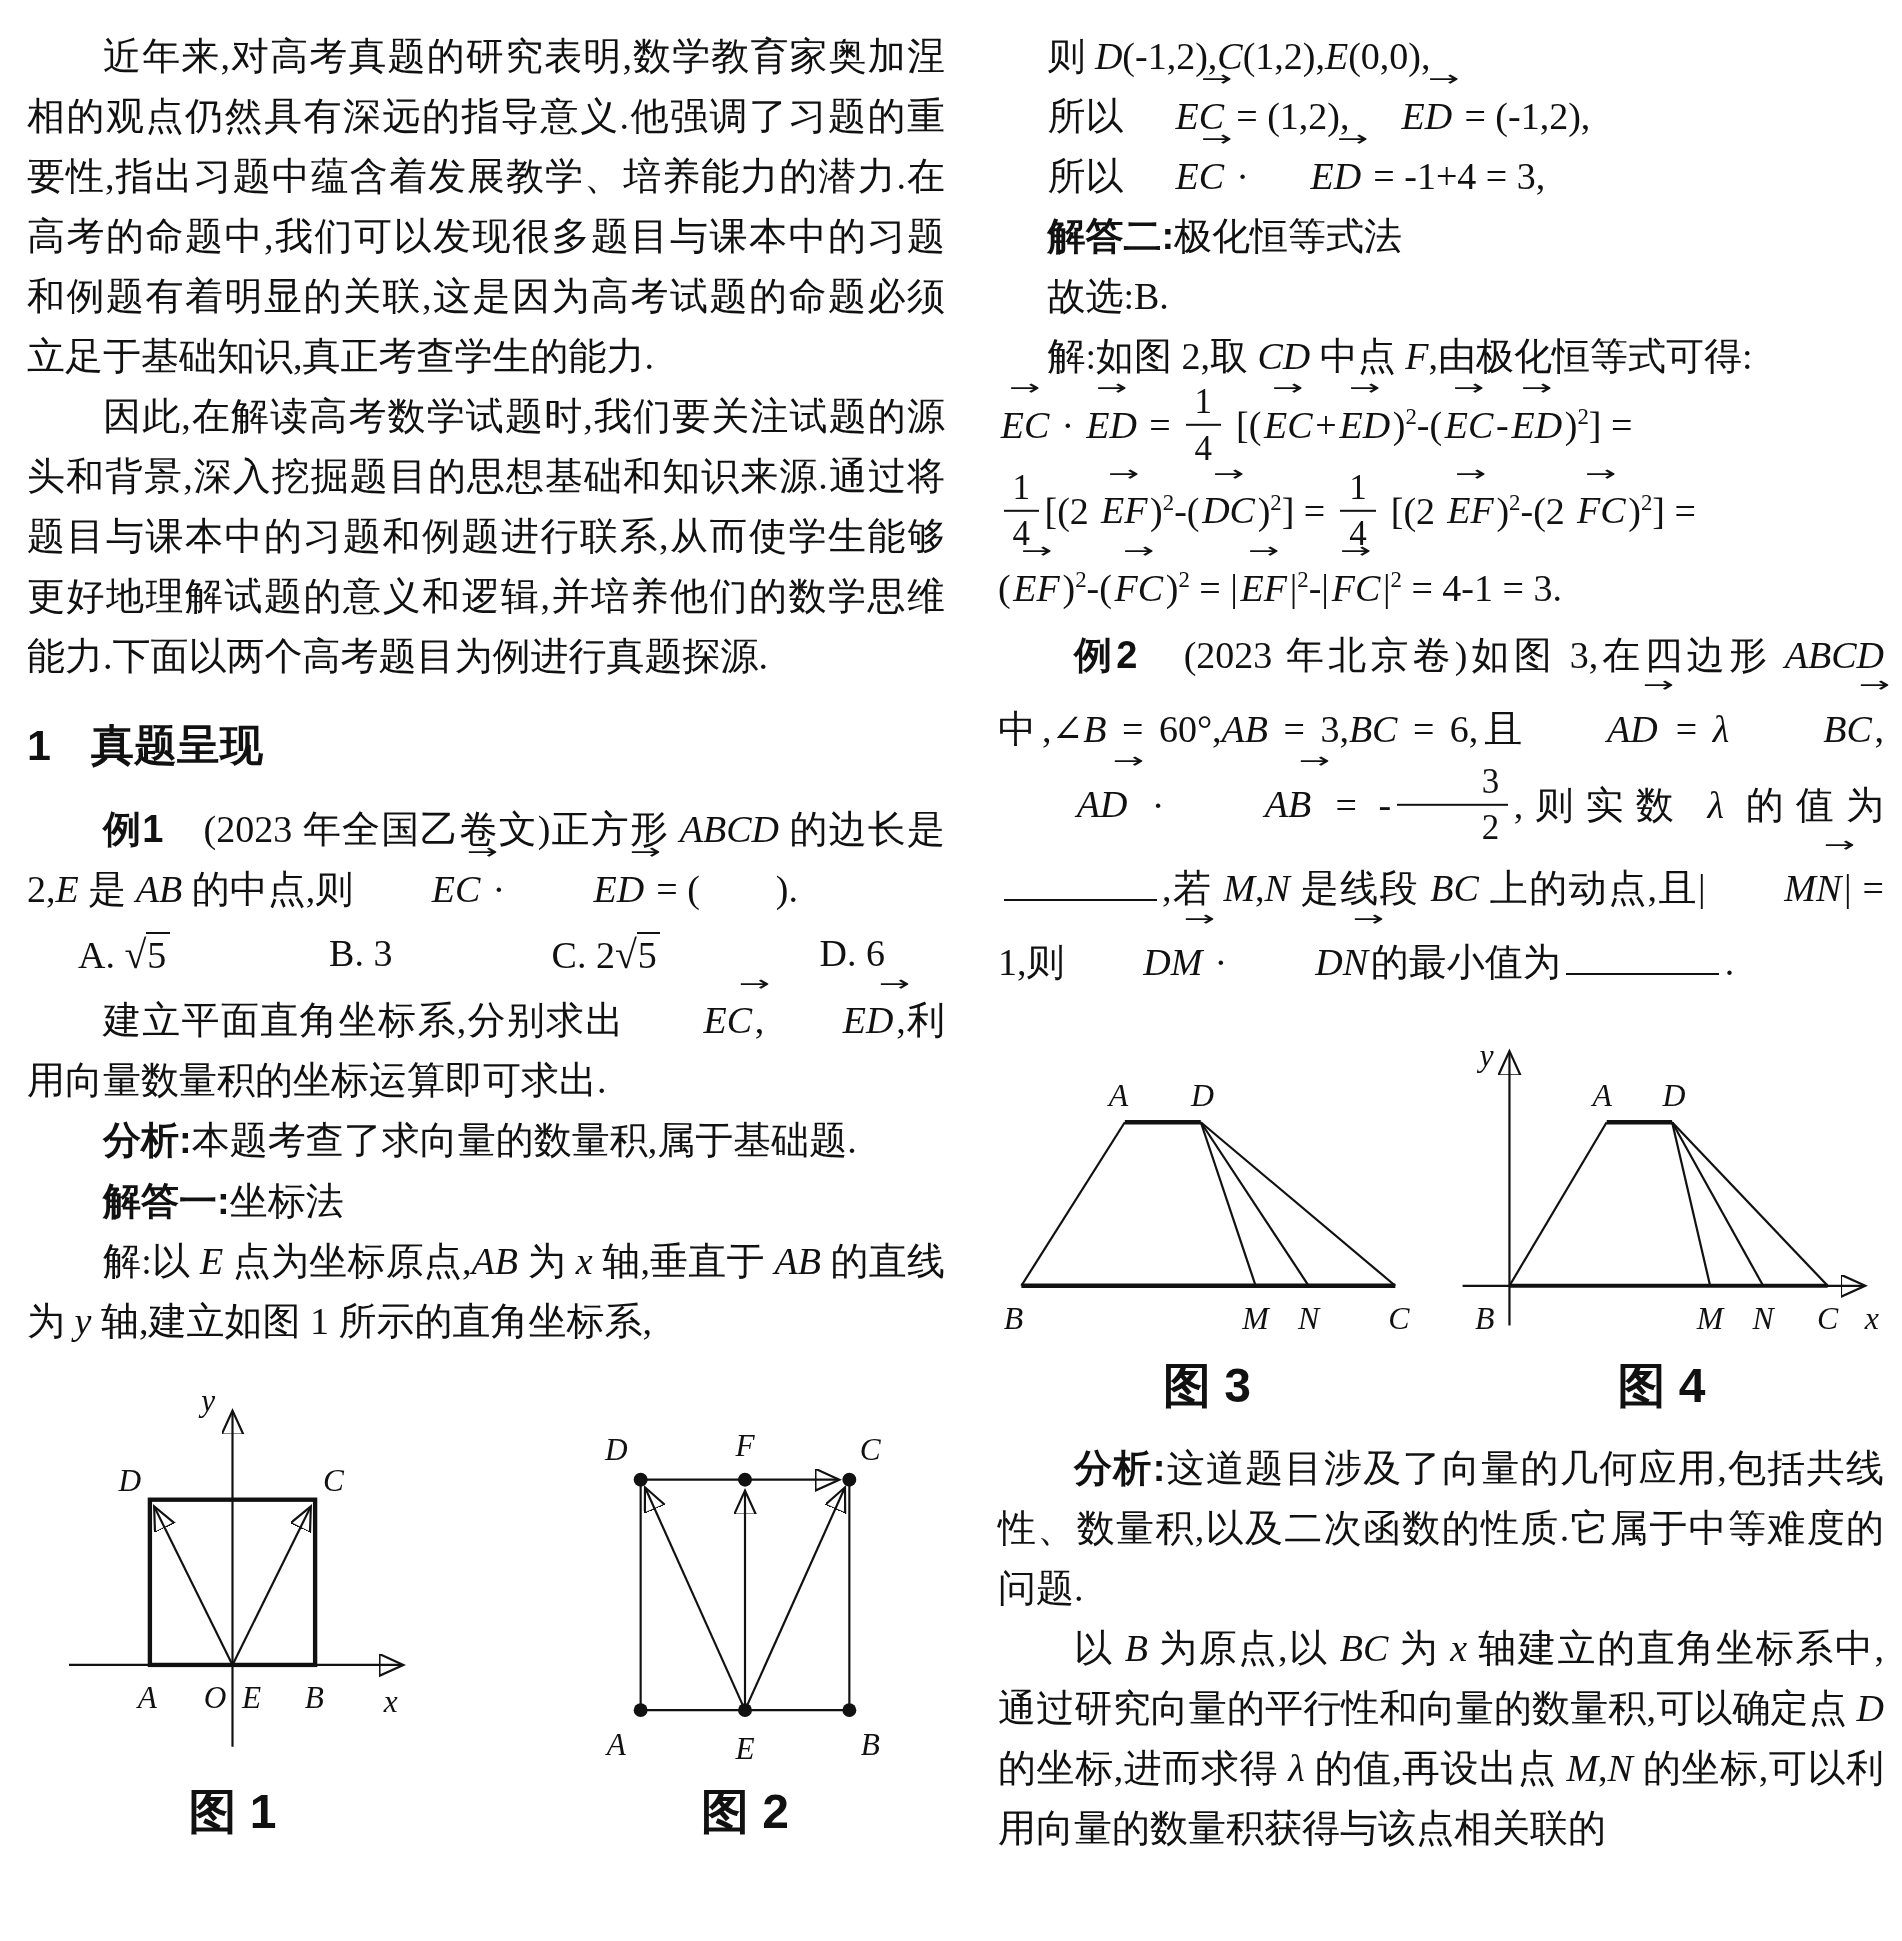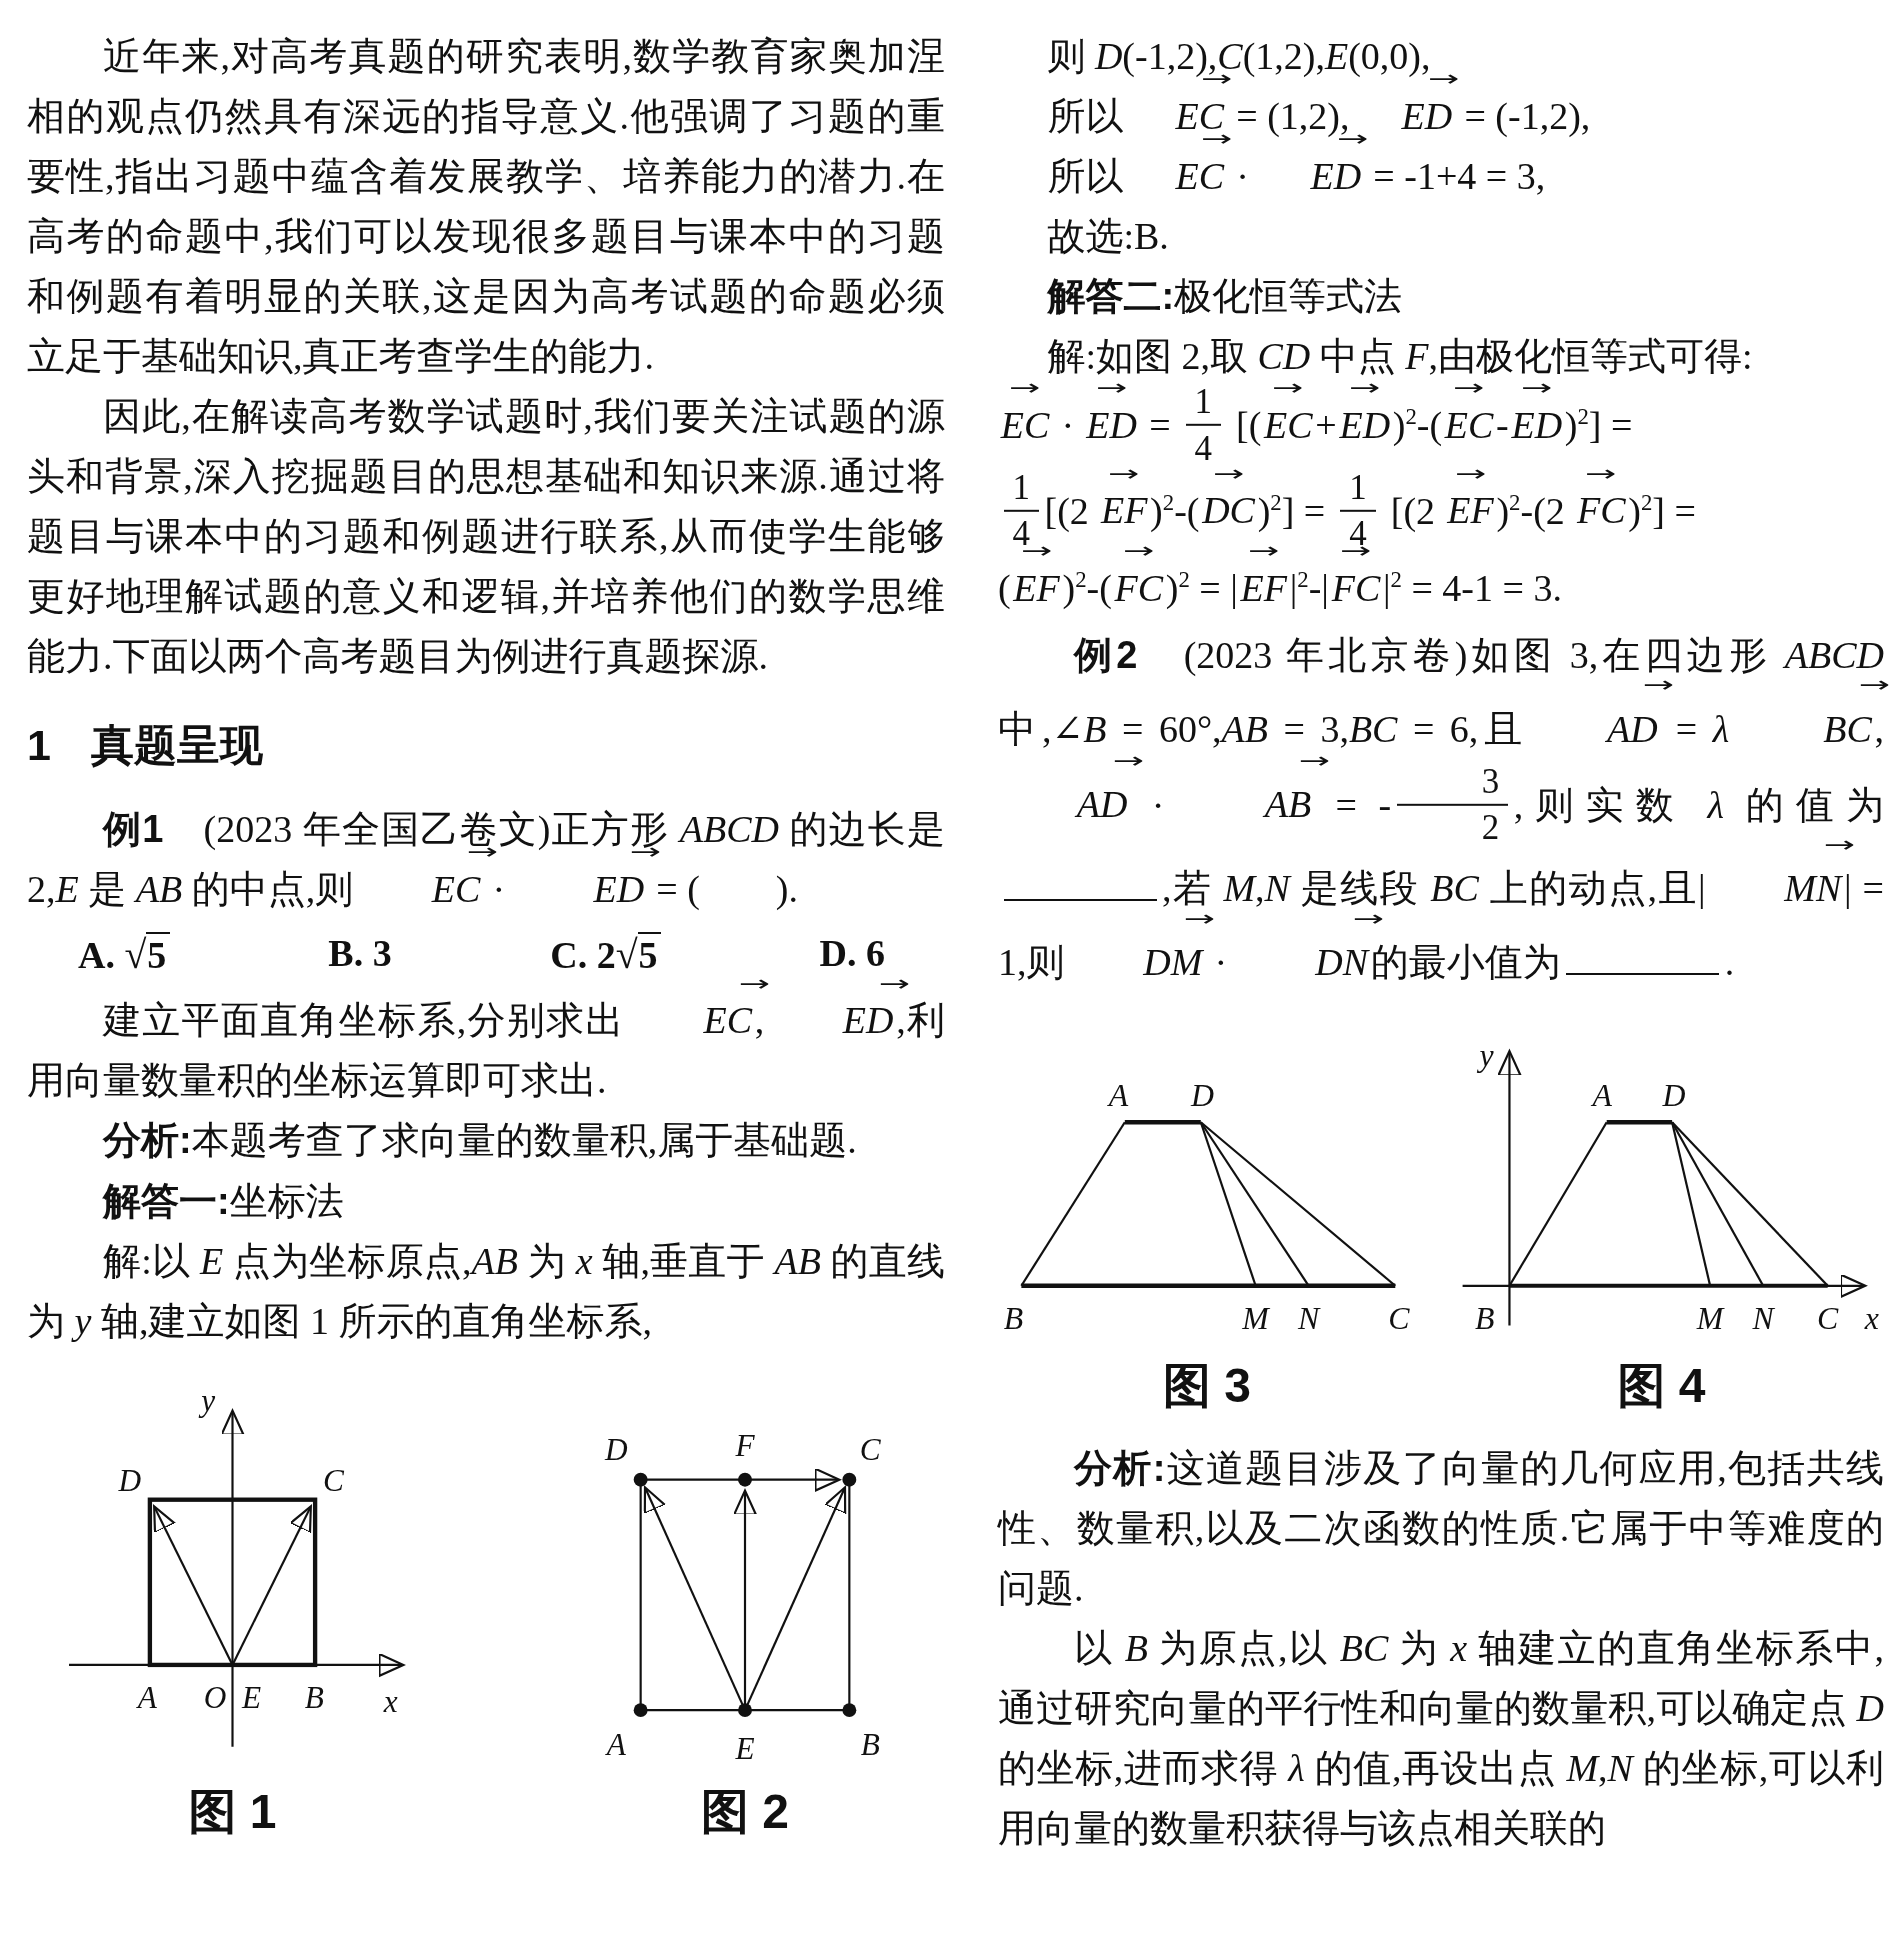--- a/index.html
+++ b/index.html
@@ -32,21 +32,21 @@
   .sqrt .rad{font-style:normal;font-size:1.05em;}
   .sqrt .rand{border-top:2.7px solid #111;padding:0 3.6px 0 0.9px;}
 
   .blank{display:inline-block;width:153px;height:0.85em;
     border-bottom:2.7px solid #111;margin:0 5.5px;vertical-align:baseline;}
 
   .sec-head{display:flex;gap:40px;align-items:baseline;margin:31px 0 23.6px 0;
     font-family:"Liberation Sans","DejaVu Sans",sans-serif;font-weight:bold;font-size:43px;}
 
   .options{display:flex;justify-content:space-between;line-height:1.7;
-    padding:1.8px 60px 1.8px 51px;font-weight:bold;}
+    padding:1.8px 60px 1.8px 51px;}
 
   .sol-line{margin:0;line-height:1.9;text-indent:1.3em;}
   .mathline{margin:16.4px 0;line-height:1.45;}
 
   .figrow{display:flex;justify-content:space-between;align-items:flex-end;margin-top:20px;}
   .figrow.right-figs{margin:25.5px 0 20px 0;}
   .figure{text-align:center;}
   .figcap{font-family:"Liberation Sans","DejaVu Sans",sans-serif;font-weight:bold;
     font-size:48px;margin-top:9px;}
 
@@ -139,22 +139,22 @@
         </svg>
         <div class="figcap">图 2</div>
       </div>
     </div>
   </div>
 
   <div class="col right">
     <p class="body sol-line"><span class="t">则 </span><span class="it">D</span><span class="t">(-1,2),</span><span class="it">C</span><span class="t">(1,2),</span><span class="it">E</span><span class="t">(0,0),</span></p>
     <p class="body sol-line"><span class="t">所以</span><span class="vec">EC</span><span class="t"> = (1,2),</span><span class="vec">ED</span><span class="t"> = (-1,2),</span></p>
     <p class="body sol-line"><span class="t">所以</span><span class="vec">EC</span><span class="t"> · </span><span class="vec">ED</span><span class="t"> = -1+4 = 3,</span></p>
+    <p class="body sol-line"><span class="b">解答二:</span><span class="t">极化恒等式法</span></p>
     <p class="body sol-line"><span class="t">故选:B.</span></p>
-    <p class="body sol-line"><span class="b">解答二:</span><span class="t">极化恒等式法</span></p>
     <p class="body sol-line"><span class="t">解:如图 2,取 </span><span class="it">CD</span><span class="t"> 中点 </span><span class="it">F</span><span class="t">,由极化恒等式可得:</span></p>
 
     <p class="body mathline"><span class="vec">EC</span><span class="t"> · </span><span class="vec">ED</span><span class="t"> = </span><span class="frac"><span class="fn">1</span><span class="fd">4</span></span><span class="t"> [(</span><span class="vec">EC</span><span class="t">+</span><span class="vec">ED</span><span class="t">)</span><sup class="sup">2</sup><span class="t">-(</span><span class="vec">EC</span><span class="t">-</span><span class="vec">ED</span><span class="t">)</span><sup class="sup">2</sup><span class="t">] =</span></p>
     <p class="body mathline"><span class="frac"><span class="fn">1</span><span class="fd">4</span></span><span class="t">[(2 </span><span class="vec">EF</span><span class="t">)</span><sup class="sup">2</sup><span class="t">-(</span><span class="vec">DC</span><span class="t">)</span><sup class="sup">2</sup><span class="t">] = </span><span class="frac"><span class="fn">1</span><span class="fd">4</span></span><span class="t"> [(2 </span><span class="vec">EF</span><span class="t">)</span><sup class="sup">2</sup><span class="t">-(2 </span><span class="vec">FC</span><span class="t">)</span><sup class="sup">2</sup><span class="t">] =</span></p>
     <p class="body mathline"><span class="t">(</span><span class="vec">EF</span><span class="t">)</span><sup class="sup">2</sup><span class="t">-(</span><span class="vec">FC</span><span class="t">)</span><sup class="sup">2</sup><span class="t"> = |</span><span class="vec">EF</span><span class="t">|</span><sup class="sup">2</sup><span class="t">-|</span><span class="vec">FC</span><span class="t">|</span><sup class="sup">2</sup><span class="t"> = 4-1 = 3.</span></p>
 
     <p class="body ind" style="line-height:1.95;"><span class="b">例2</span><span class="t">　(2023 年北京卷)如图 3,在四边形 </span><span class="it">ABCD</span><span class="t"> 中,∠</span><span class="it">B</span><span class="t"> = 60°,</span><span class="it">AB</span><span class="t"> = 3,</span><span class="it">BC</span><span class="t"> = 6,且</span><span class="vec">AD</span><span class="t"> = </span><span class="it">λ</span><span class="t"> </span><span class="vec">BC</span><span class="t">,</span><span class="vec">AD</span><span class="t"> · </span><span class="vec">AB</span><span class="t"> = -</span><span class="frac"><span class="fn">3</span><span class="fd">2</span></span><span class="t">,则实数 </span><span class="it">λ</span><span class="t"> 的值为</span><span class="blank"></span><span class="t">,若 </span><span class="it">M</span><span class="t">,</span><span class="it">N</span><span class="t"> 是线段 </span><span class="it">BC</span><span class="t"> 上的动点,且|</span><span class="vec">MN</span><span class="t">| = 1,则</span><span class="vec">DM</span><span class="t"> · </span><span class="vec">DN</span><span class="t">的最小值为</span><span class="blank"></span><span class="t">.</span></p>
 
     <div class="figrow right-figs">
 

